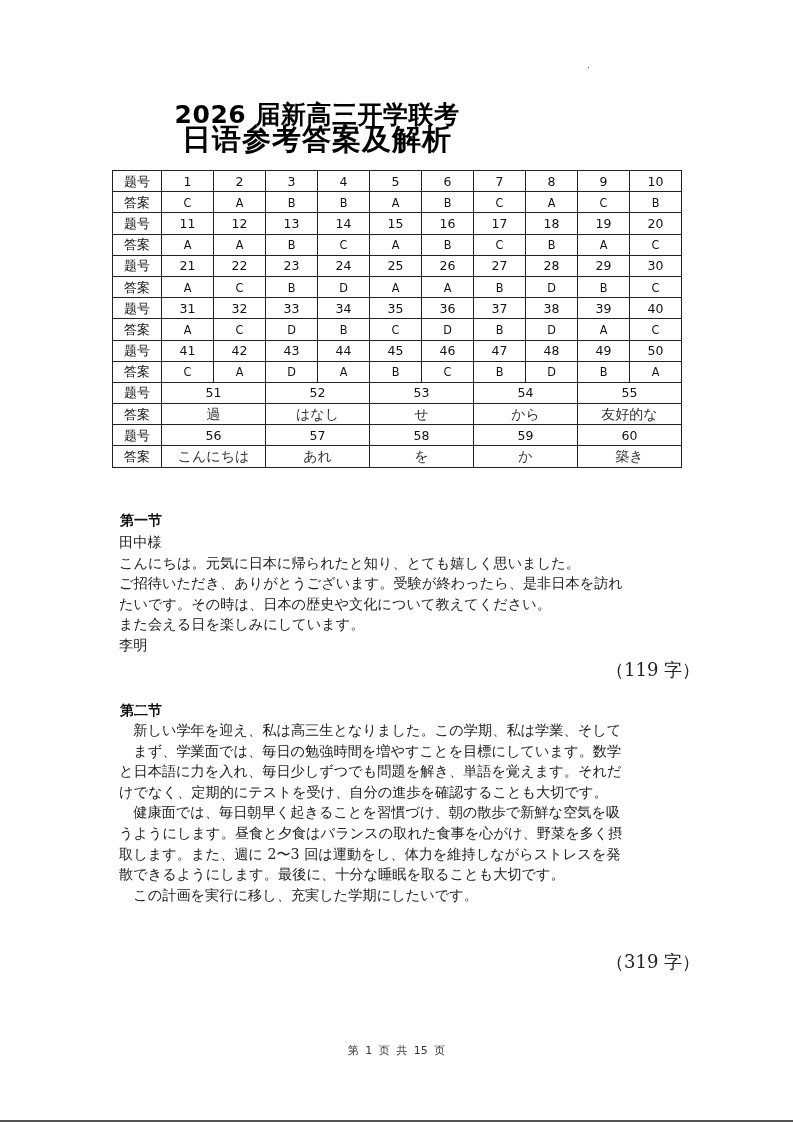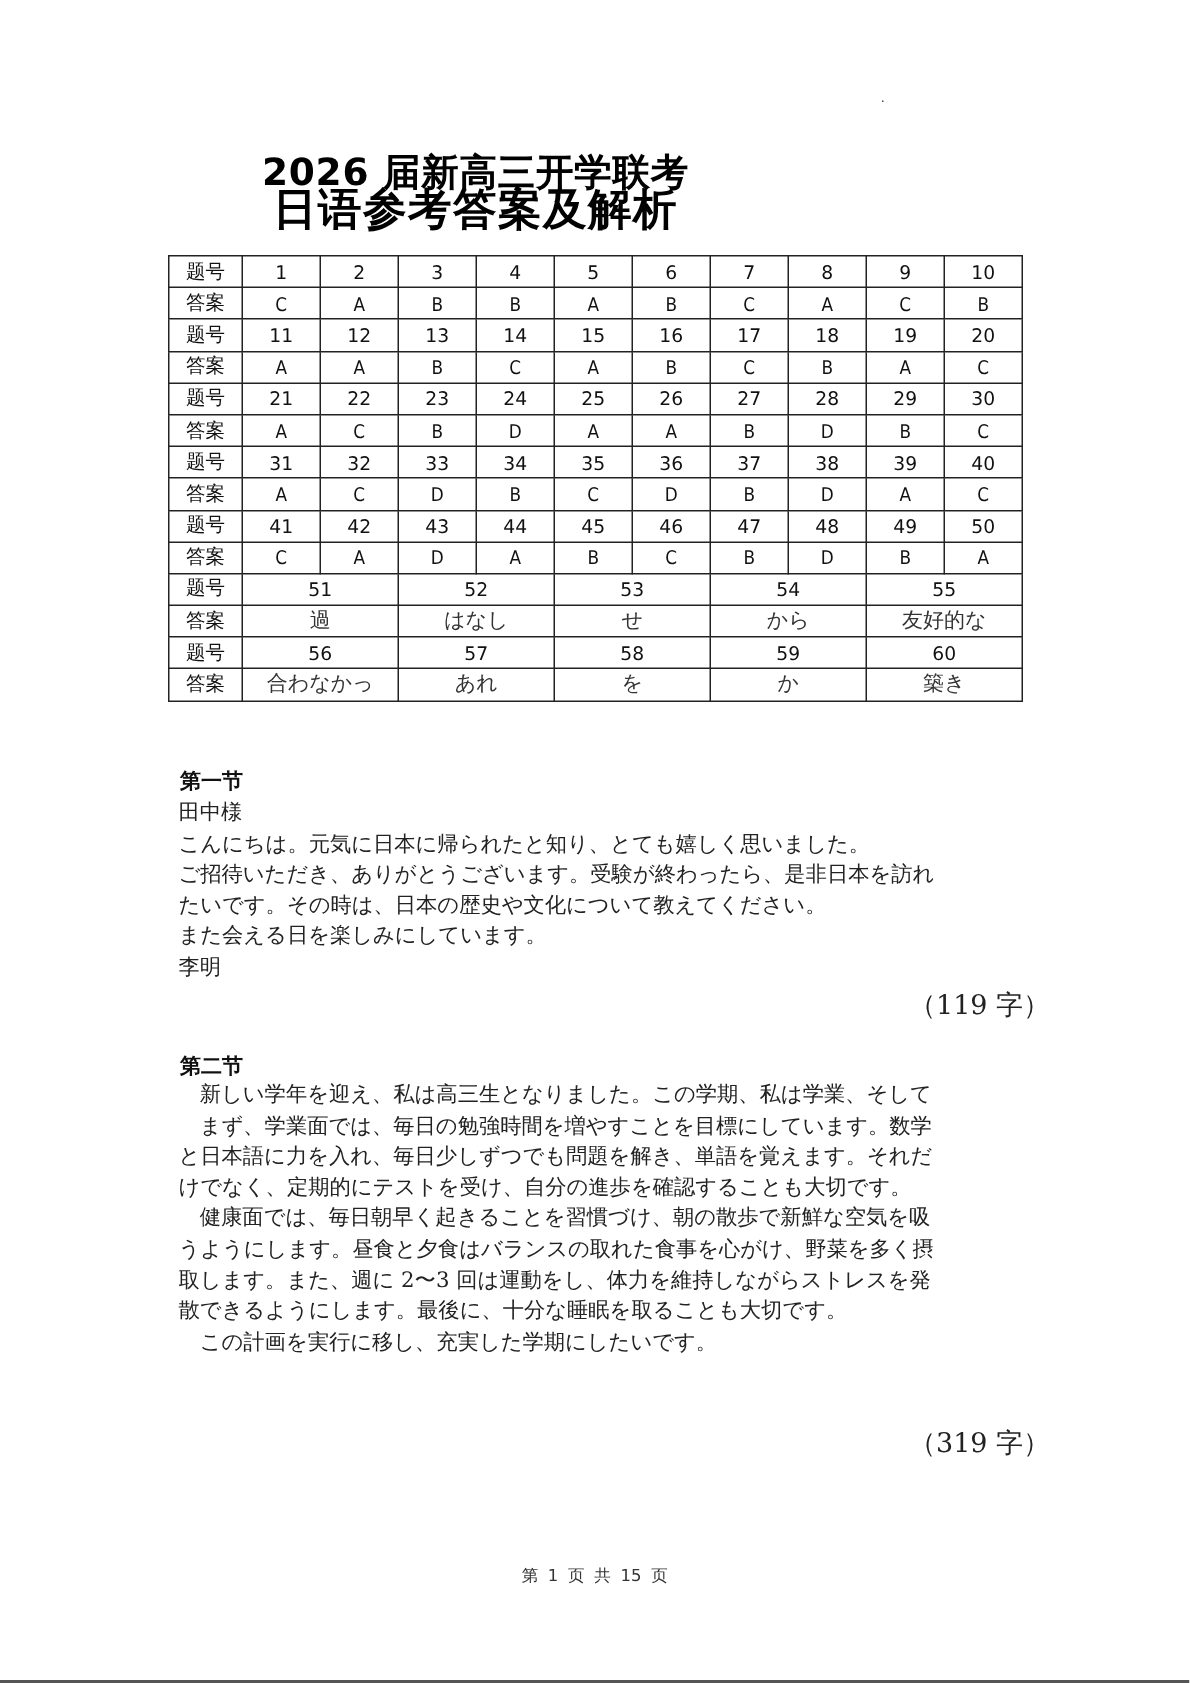--- a/index.html
+++ b/index.html
@@ -180,21 +180,21 @@
       <tr>
         <td class="hd">题号</td>
         <td colspan="2">56</td>
         <td colspan="2">57</td>
         <td colspan="2">58</td>
         <td colspan="2">59</td>
         <td colspan="2">60</td>
       </tr>
       <tr>
         <td class="hd">答案</td>
-        <td colspan="2" class="jp">合わなかっ</td>
+        <td colspan="2" class="jp">こんにちは</td>
         <td colspan="2" class="jp">あれ</td>
         <td colspan="2" class="jp">を</td>
         <td colspan="2" class="jp">か</td>
         <td colspan="2" class="jp">築き</td>
       </tr>
     </tbody>
 </table>
 
 <div class="sec" style="top:512px;">第一节</div>
 <div class="body" style="top:532px;">

